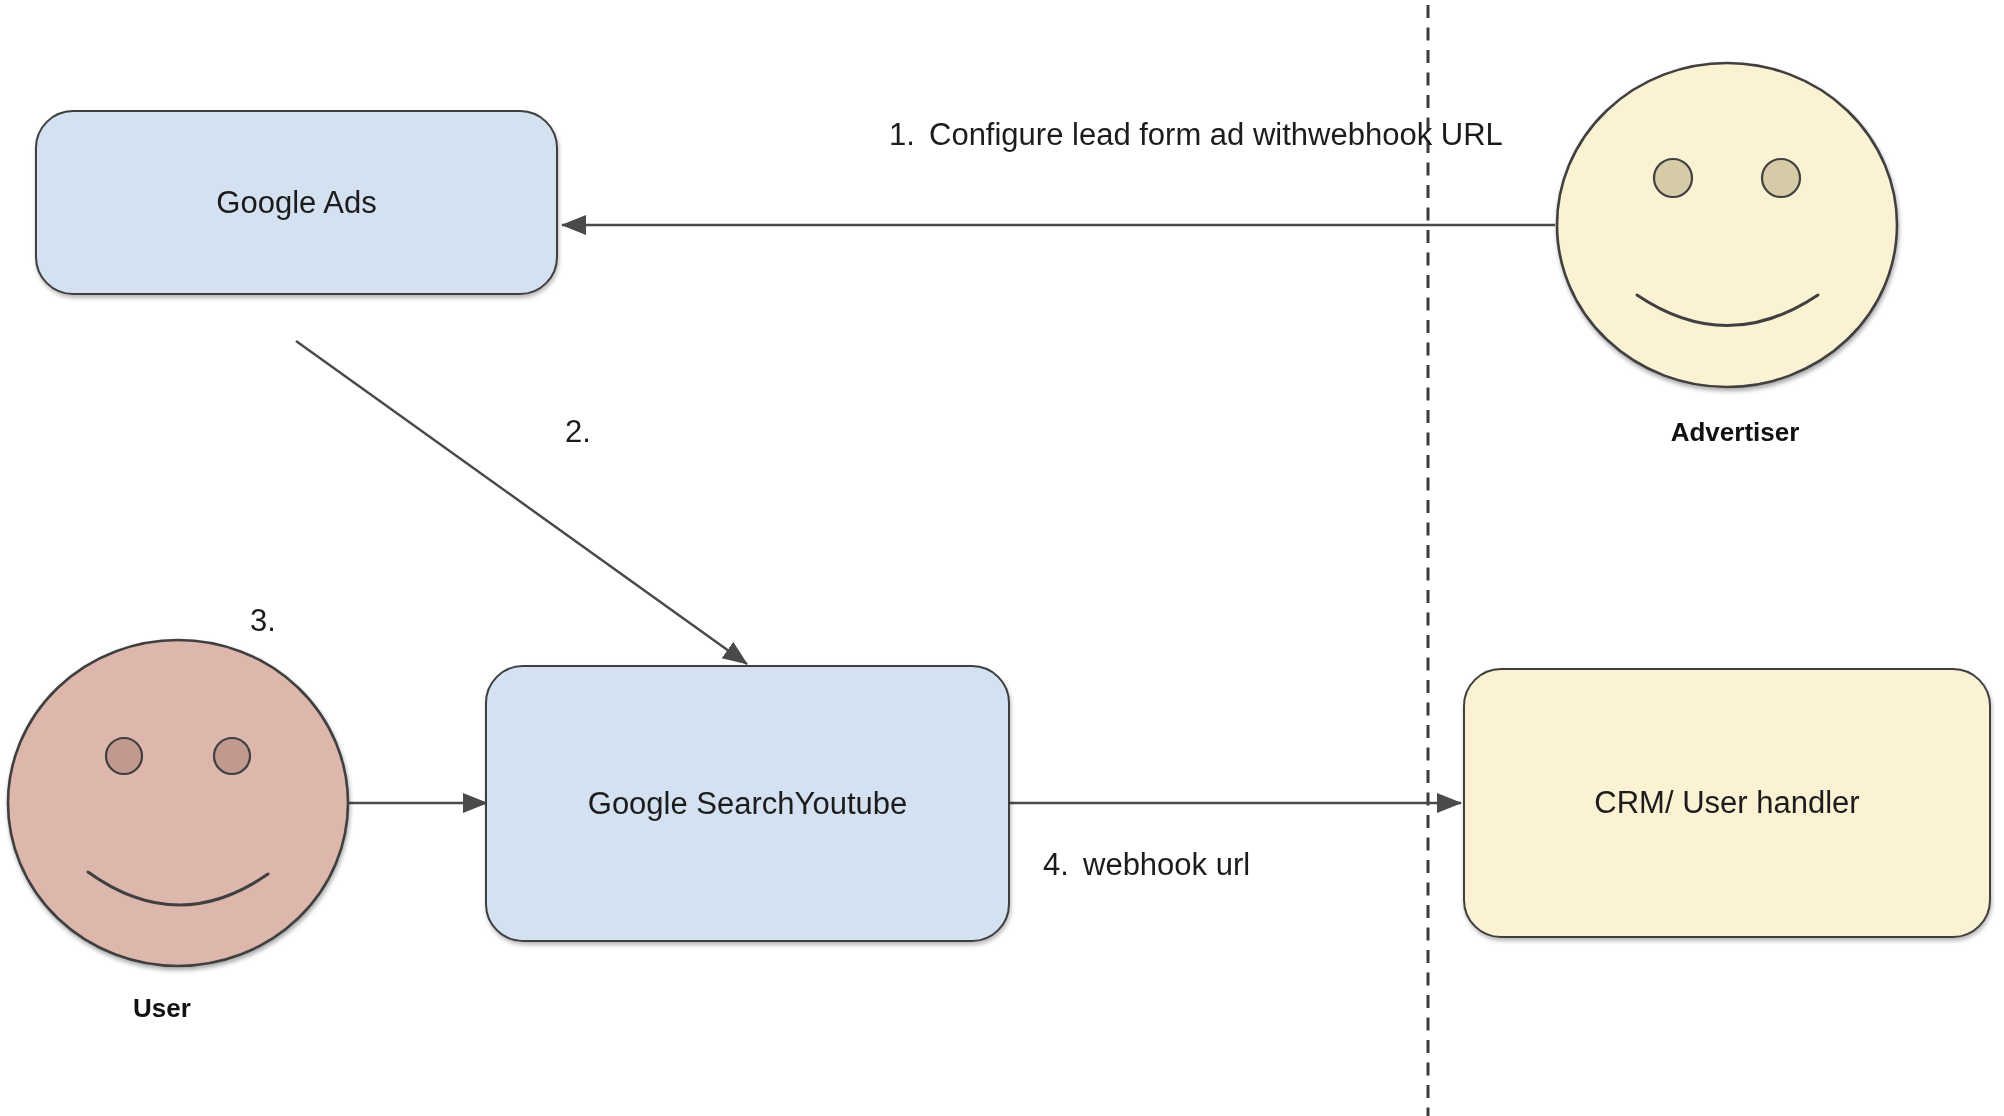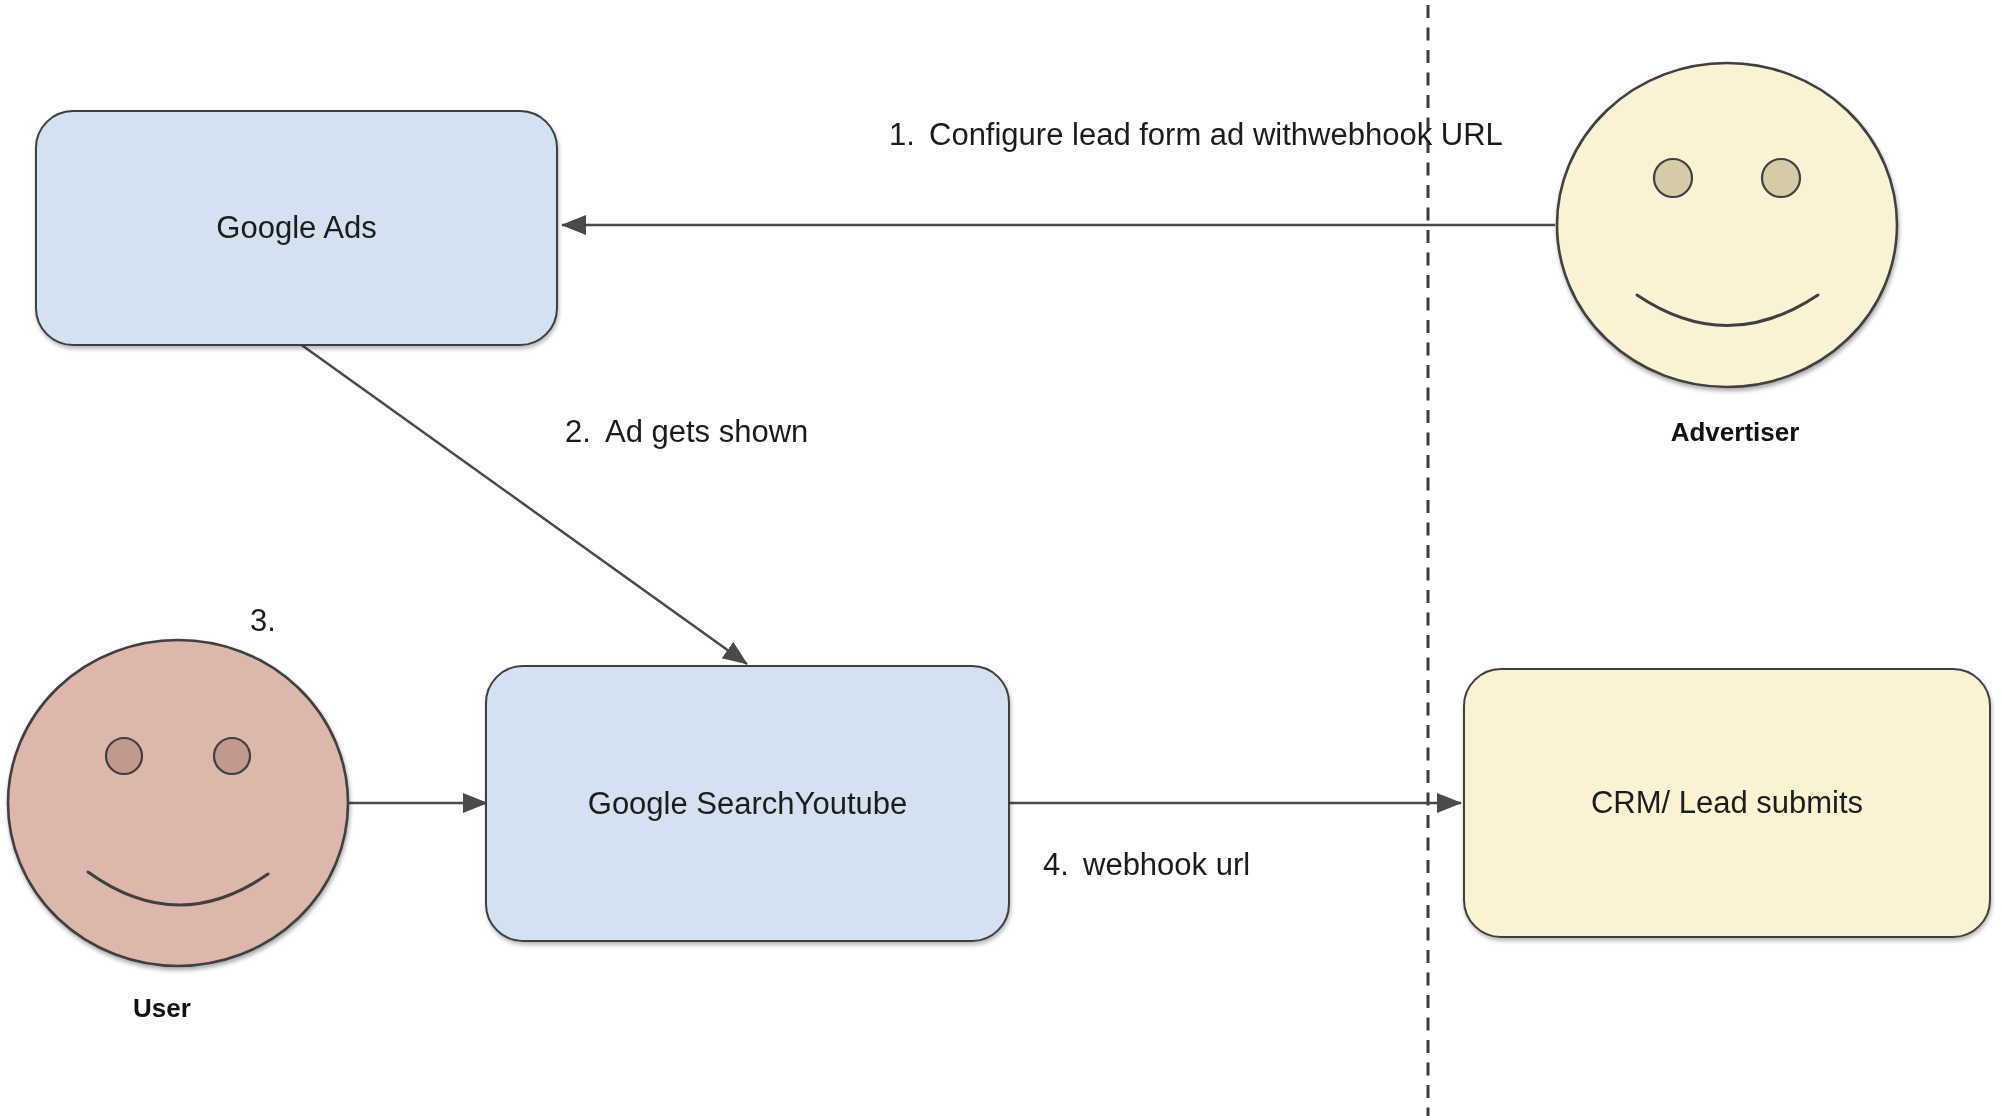--- a/index.html
+++ b/index.html
@@ -31,21 +31,21 @@
     display:flex;align-items:center;justify-content:center;
     text-align:center;
     font-size:31px;line-height:44px;
     color:var(--text);
     box-shadow:1px 3px 4px rgba(0,0,0,0.28);
   }
   .node.blue{background:var(--node-blue-fill);}
   .node.yellow{background:var(--node-yellow-fill);}
   .node .stack{display:flex;flex-direction:row;justify-content:center;}
 
-  .node-google-ads{left:35px;top:110px;width:523px;height:236px;}
+  .node-google-ads{left:35px;top:110px;width:523px;height:185px;}
   .node-google-surfaces{left:485px;top:665px;width:525px;height:277px;}
   .node-crm{left:1463px;top:668px;width:528px;height:270px;}
 
   .step{
     position:absolute;
     display:grid;
     grid-template-columns:40px auto;
     font-size:31px;line-height:45px;
     color:var(--text);
     white-space:nowrap;
@@ -111,36 +111,33 @@
   </div>
 
   <div class="node blue node-google-surfaces">
     <span class="stack">
       <span>Google Search</span>
       <span>Youtube</span>
     </span>
   </div>
 
   <div class="node yellow node-crm">
-    <span>CRM/ Lead submits</span>
+    <span>CRM/ User handler</span>
   </div>
 
   <div class="step step-1">
     <span class="num">1.</span>
     <span class="lines">
       <span>Configure lead form ad with</span>
       <span>webhook URL</span>
     </span>
   </div>
 
   <div class="step step-2">
     <span class="num">2.</span>
-    <span class="lines">
-      <span>Ad gets shown</span>
-    </span>
   </div>
 
   <div class="step step-3">
     <span class="num">3.</span>
   </div>
 
   <div class="step step-4">
     <span class="num">4.</span>
     <span class="lines">
       <span>webhook url</span>

